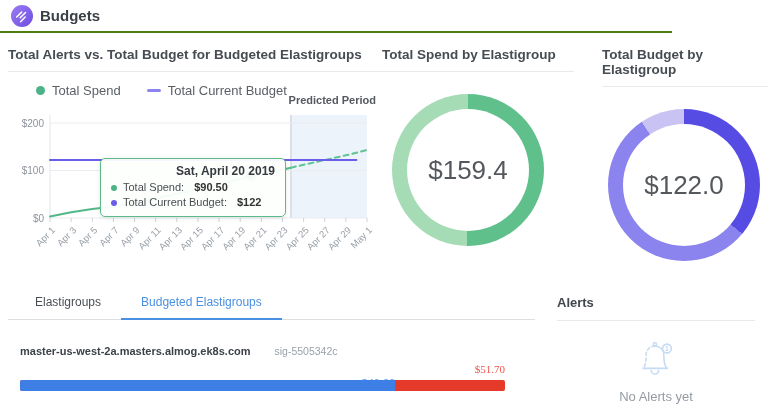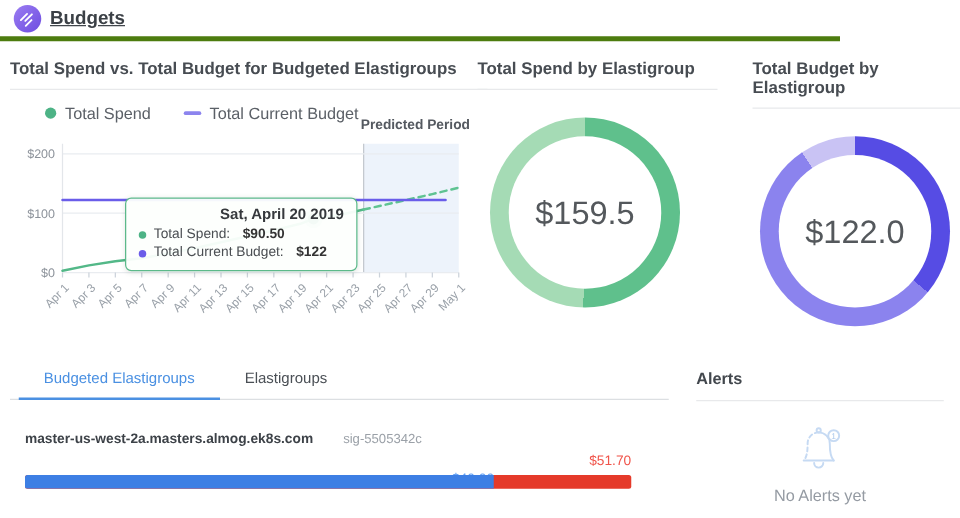--- a/index.html
+++ b/index.html
@@ -2,21 +2,21 @@
 <html><head>
 <meta charset="utf-8">
 <style>
   * { margin:0; padding:0; box-sizing:border-box; }
   html,body { background:#fff; }
   body { font-family:"Liberation Sans", sans-serif; color:#41464c; }
   #app { position:relative; width:768px; height:414px; background:#fff; overflow:hidden; }
 
   
   .header { position:absolute; left:0; top:0; width:672px; height:33px; background:#fff;
-            border-bottom:4px solid #4d7c0f; display:flex; align-items:center;text-decoration:underline; }
+            border-bottom:2px solid #4d7c0f; display:flex; align-items:center; }
   .logo { width:22px; height:22px; border-radius:50%; margin-left:11px;
           background:linear-gradient(135deg,#9b7df2,#6d4ce0); display:flex; align-items:center; justify-content:center; }
   .app-title { margin-left:7px; font-size:15px; font-weight:700; color:#3b4046; }
 
   
   .panel { position:absolute; top:34px; }
   .panel-title { font-size:13.5px; font-weight:700; color:#474c52; padding-top:13px; }
   .panel-divider { border-bottom:1px solid #e8e9eb; margin-top:9px; }
 
   .p-left   { left:8px;   width:382px; height:252px; }
@@ -54,21 +54,21 @@
   .tab.active { color:#4a90e2; border-bottom:2px solid #4a90e2; }
   .tab.inactive { color:#4a4f55; }
 
   .eg-head { margin:25px 12px 0; display:flex; align-items:baseline; }
   .eg-name { font-size:11px; font-weight:700; color:#3d4248; }
   .eg-sig  { font-size:10.5px; color:#9ba1a8; margin-left:24px; }
 
   .eg-bar-area { position:relative; margin:6px 30px 0 12px; }
   .eg-labels { position:relative; height:15px; font-size:11px; }
   .eg-spend-label { position:absolute; transform:translateX(-100%); color:#63a1f5;margin-top:14px; }
-  .eg-budget-label { position:absolute; right:0; color:#f0544a; }
+  .eg-budget-label { position:absolute; right:0; color:#f0544a;font-family:Liberation Serif, serif; }
   .eg-bar { position:relative; margin-top:2px; height:11px; background:#e53a2a; border-radius:2px; overflow:hidden; }
   .eg-bar-fill { height:100%; background:#3d7fe4; }
 
   
   .bottom-right { position:absolute; left:557px; top:288px; width:198px; }
   .alerts-title { font-size:13px; font-weight:700; color:#42474d; padding-top:7px; }
   .alerts-divider { border-bottom:1px solid #e8e9eb; margin-top:10px; }
   .bell-wrap { display:flex; justify-content:center; margin-top:18px; }
   .no-alerts { text-align:center; font-size:13px; color:#959ba3; margin-top:8px; }
 </style>
@@ -84,21 +84,21 @@
           <line x1="6.5" y1="8" x2="13.5" y2="8"></line>
           <line x1="8.5" y1="11" x2="16" y2="11"></line>
           <line x1="6" y1="14" x2="12.5" y2="14"></line>
         </g>
       </svg>
     </div>
     <div class="app-title">Budgets</div>
   </div>
 
   <div class="panel p-left">
-    <div class="panel-title">Total Spend vs. Total Budget for Budgeted Elastigroups</div>
+    <div class="panel-title">Total Alerts vs. Total Budget for Budgeted Elastigroups</div>
     <div class="panel-divider"></div>
 
     <div class="legend-row">
       <div class="legend-item">
         <span class="legend-dot" id="legend-dot-0" style="background: rgb(77, 179, 134);"></span>
         <span>Total Spend</span>
       </div>
       <div class="legend-item">
         <span class="legend-dash" id="legend-dash-1" style="background: rgb(140, 132, 238);"></span>
         <span>Total Current Budget</span>
@@ -169,39 +169,39 @@
         </div>
       </div>
     </div>
   </div>
 
   <div class="panel p-mid">
     <div class="panel-title">Total Spend by Elastigroup</div>
     <div class="panel-divider"></div>
     <div class="donut" id="donut-spend" style="background: conic-gradient(rgb(95, 192, 140) 0deg, rgb(95, 192, 140) 181deg, rgb(165, 219, 181) 181deg, rgb(165, 219, 181) 360deg);">
       <div class="donut-hole">
-        <span class="donut-value">$159.5</span>
+        <span class="donut-value">$159.4</span>
       </div>
     </div>
   </div>
 
   <div class="panel p-right">
     <div class="panel-title">Total Budget by Elastigroup</div>
     <div class="panel-divider"></div>
     <div class="donut" id="donut-budget" style="background: conic-gradient(rgb(86, 76, 228) 0deg, rgb(86, 76, 228) 130deg, rgb(139, 131, 238) 130deg, rgb(139, 131, 238) 326deg, rgb(201, 195, 244) 326deg, rgb(201, 195, 244) 360deg);">
       <div class="donut-hole">
         <span class="donut-value">$122.0</span>
       </div>
     </div>
   </div>
 
   <div class="bottom-left">
     <div class="tabs">
+      <div class="tab inactive">Elastigroups</div>
       <div class="tab active">Budgeted Elastigroups</div>
-      <div class="tab inactive">Elastigroups</div>
     </div>
 
     <div class="eg-head">
       <span class="eg-name">master-us-west-2a.masters.almog.ek8s.com</span>
       <span class="eg-sig">sig-5505342c</span>
     </div>
 
     <div class="eg-bar-area">
       <div class="eg-labels">
         <span class="eg-spend-label" id="eg-spend-label" style="left: 77.3694%;">$40.00</span>

